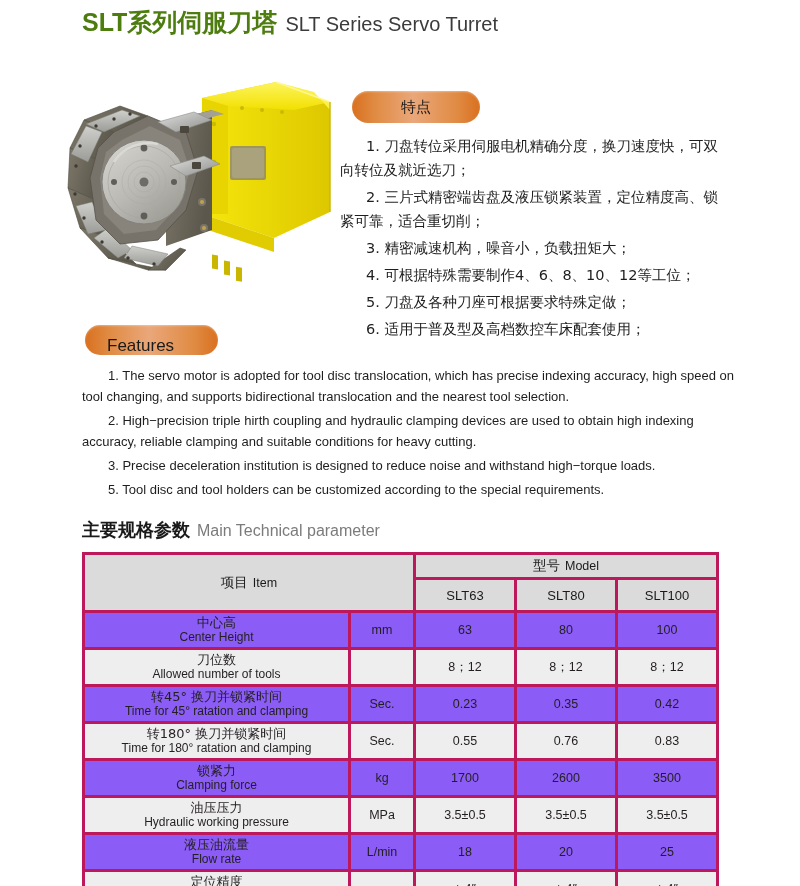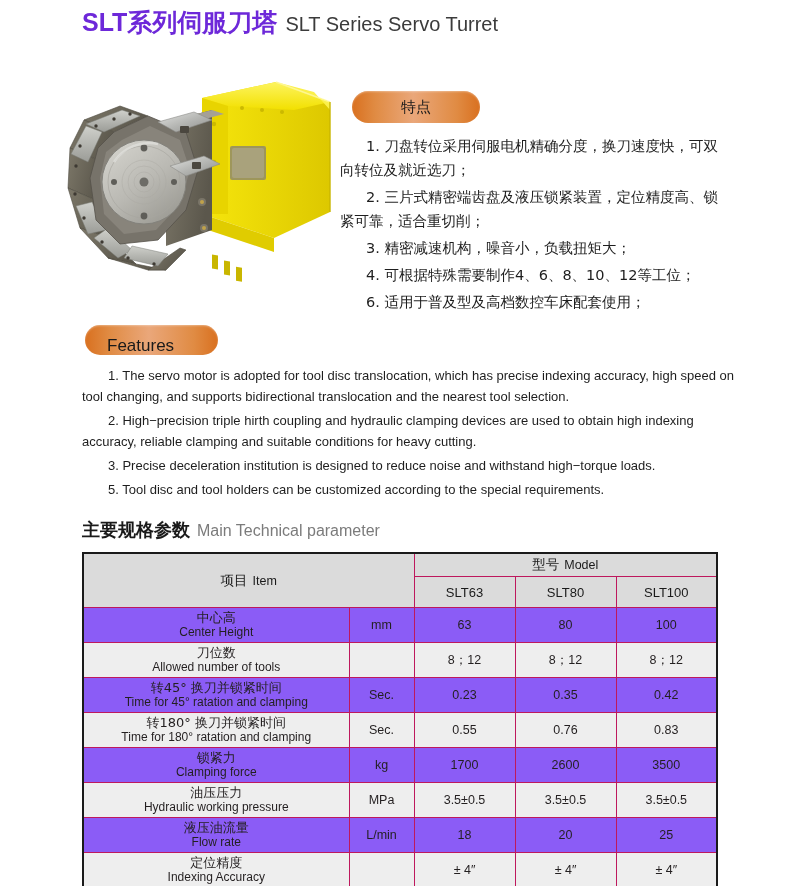--- a/index.html
+++ b/index.html
@@ -21,21 +21,21 @@
     position: absolute;
     left: 82px;
     top: 6px;
     display: flex;
     align-items: baseline;
     white-space: nowrap;
   }
   .title-cn {
     font-size: 25px;
     font-weight: bold;
-    color: #6d28d9;
+    color: #4d7c0f;
     letter-spacing: 0px;
   }
   .title-en {
     font-size: 20px;
     color: #3b3b3b;
     margin-left: 8px;
   }
 
   
   .photo {
@@ -139,21 +139,21 @@
   .spec-table {
     position: absolute;
     left: 82px;
     top: 552px;
     width: 636px;
     border-collapse: collapse;
     table-layout: fixed;
     border: 2px solid #1a1a1a;
   }
   .spec-table td, .spec-table th {
-    border: 1px solid #be185d;
+    border: 3px solid #be185d;
     text-align: center;
     vertical-align: middle;
     padding: 2px 4px;
     font-weight: normal;
   }
   .spec-table .hdr {
     background: #dbdbdb;
     font-size: 13px;
     color: #1a1a1a;
   }
@@ -324,20 +324,21 @@
 </div>
 
 <div class="pill pill-cn">
   <span class="pill-label">特点</span>
 </div>
 <div class="cn-features">
   <p>1. 刀盘转位采用伺服电机精确分度，换刀速度快，可双向转位及就近选刀；</p>
   <p>2. 三片式精密端齿盘及液压锁紧装置，定位精度高、锁紧可靠，适合重切削；</p>
   <p>3. 精密减速机构，噪音小，负载扭矩大；</p>
   <p>4. 可根据特殊需要制作4、6、8、10、12等工位；</p>
+  <p>5. 刀盘及各种刀座可根据要求特殊定做；</p>
   <p>6. 适用于普及型及高档数控车床配套使用；</p>
 </div>
 
 <div class="pill pill-en">
   <span class="pill-label">Features</span>
 </div>
 <div class="en-features">
   <p>1. The servo motor is adopted for tool disc translocation, which has precise indexing accuracy, high speed on tool changing, and supports bidirectional translocation and the nearest tool selection.</p>
   <p>2. High−precision triple hirth coupling and hydraulic clamping devices are used to obtain high indexing accuracy, reliable clamping and suitable conditions for heavy cutting.</p>
   <p>3. Precise deceleration institution is designed to reduce noise and withstand high−torque loads.</p>

